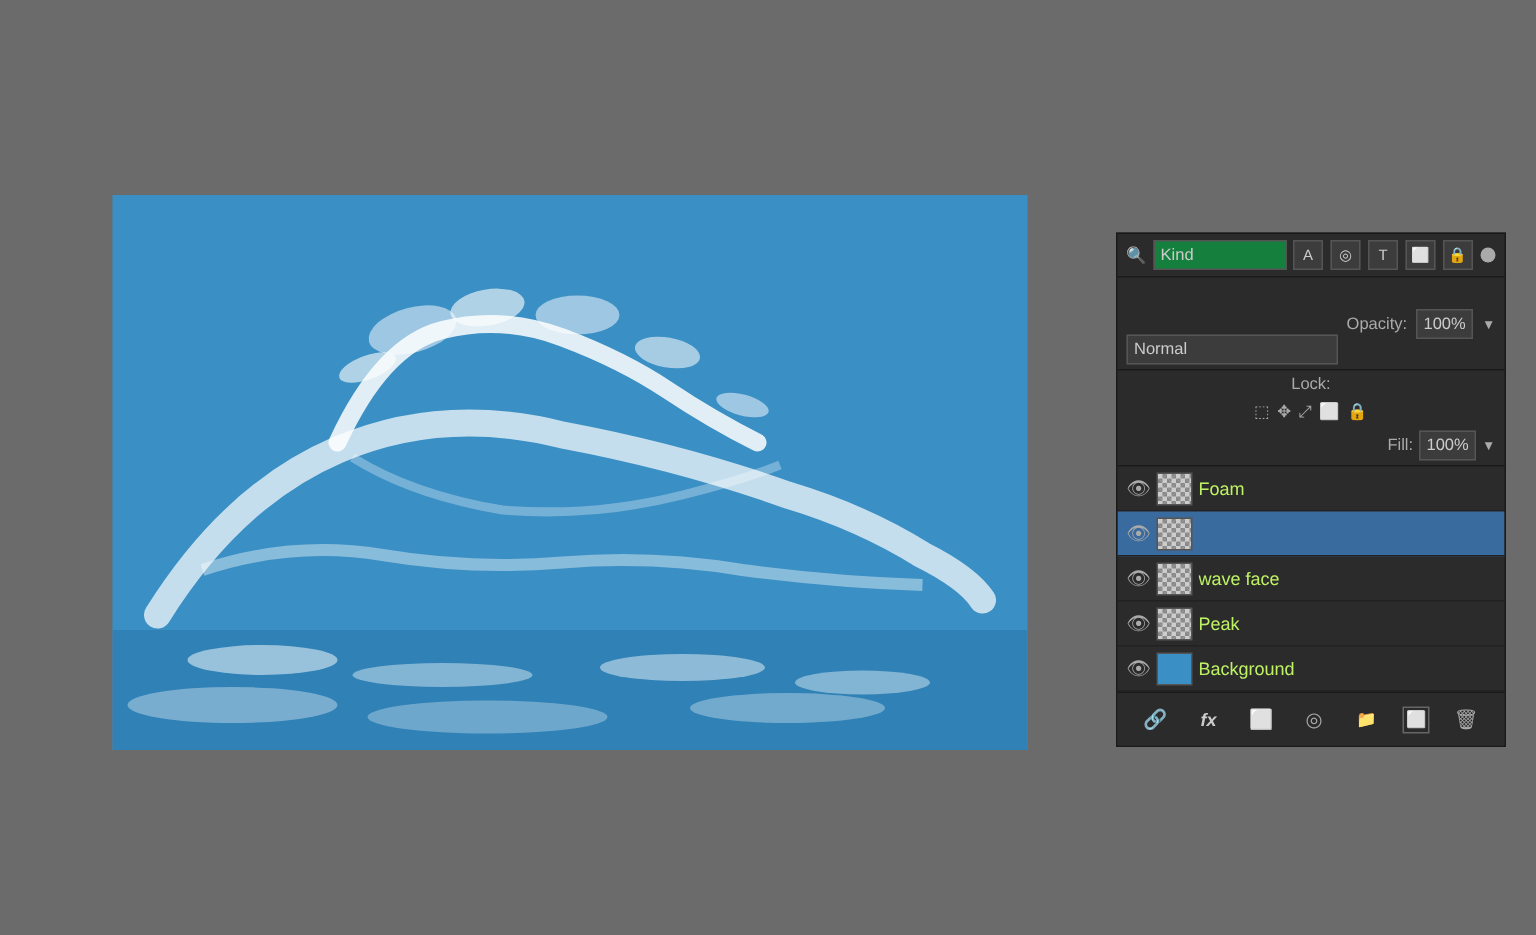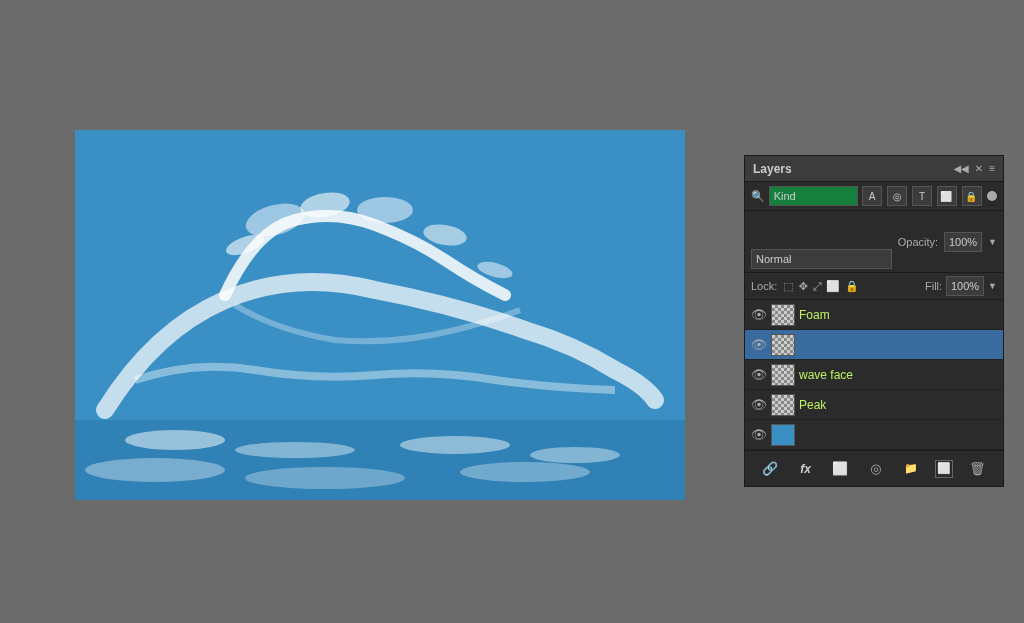--- a/index.html
+++ b/index.html
@@ -156,20 +156,21 @@
       cursor: pointer;
     }
 
     
     .lock-row {
       display: flex;
       align-items: center;
       padding: 3px 6px;
       gap: 6px;
       border-bottom: 1px solid #1a1a1a;
+      flex-direction: column;
     }
     .lock-label {
       color: #aaa;
       font-size: 11px;
     }
     .lock-icons {
       display: flex;
       gap: 5px;
       align-items: center;
     }
@@ -321,28 +322,20 @@
     <ellipse cx="80" cy="340" rx="70" ry="12" fill="rgba(255,255,255,0.35)"></ellipse>
     <ellipse cx="250" cy="348" rx="80" ry="11" fill="rgba(255,255,255,0.3)"></ellipse>
     <ellipse cx="450" cy="342" rx="65" ry="10" fill="rgba(255,255,255,0.32)"></ellipse>
 
     <path d="M 160 175 Q 200 200, 260 210 Q 320 215, 380 200 Q 420 190, 445 180" fill="none" stroke="rgba(255,255,255,0.3)" stroke-width="6"></path>
   </svg>
 </div>
 
 <div class="layers-panel">
 
-  <div class="panel-header">
-    <span class="panel-title">Layers</span>
-    <div class="panel-header-icons">
-      <span>◀◀</span>
-      <span>✕</span>
-      <span>≡</span>
-    </div>
-  </div>
 
   <div class="filter-row">
     <div class="search-icon-wrap">🔍</div>
     <select class="filter-dropdown">
       <option>Kind</option>
     </select>
     <div class="filter-icons">
       <div class="filter-icon-btn">A</div>
       <div class="filter-icon-btn">◎</div>
       <div class="filter-icon-btn">T</div>
@@ -408,20 +401,21 @@
         <div class="layer-thumb-checker"></div>
       </div>
       <span class="layer-name">Peak</span>
     </div>
 
     <div class="layer-item">
       <div class="layer-visibility">👁</div>
       <div class="layer-thumb">
         <div class="layer-thumb-blue"></div>
       </div>
+      <span class="layer-name">Background</span>
     </div>
 
   </div>
 
   <div class="panel-footer">
     <div class="footer-btn" title="Link Layers">🔗</div>
     <div class="footer-btn" title="Add Layer Style" style="font-style:italic; font-weight:bold; font-size:12px; color:#ccc;">fx</div>
     <div class="footer-btn" title="Add Layer Mask">⬜</div>
     <div class="footer-btn" title="New Fill/Adjustment">◎</div>
     <div class="footer-btn" title="New Group" style="font-size:11px;">📁</div>

